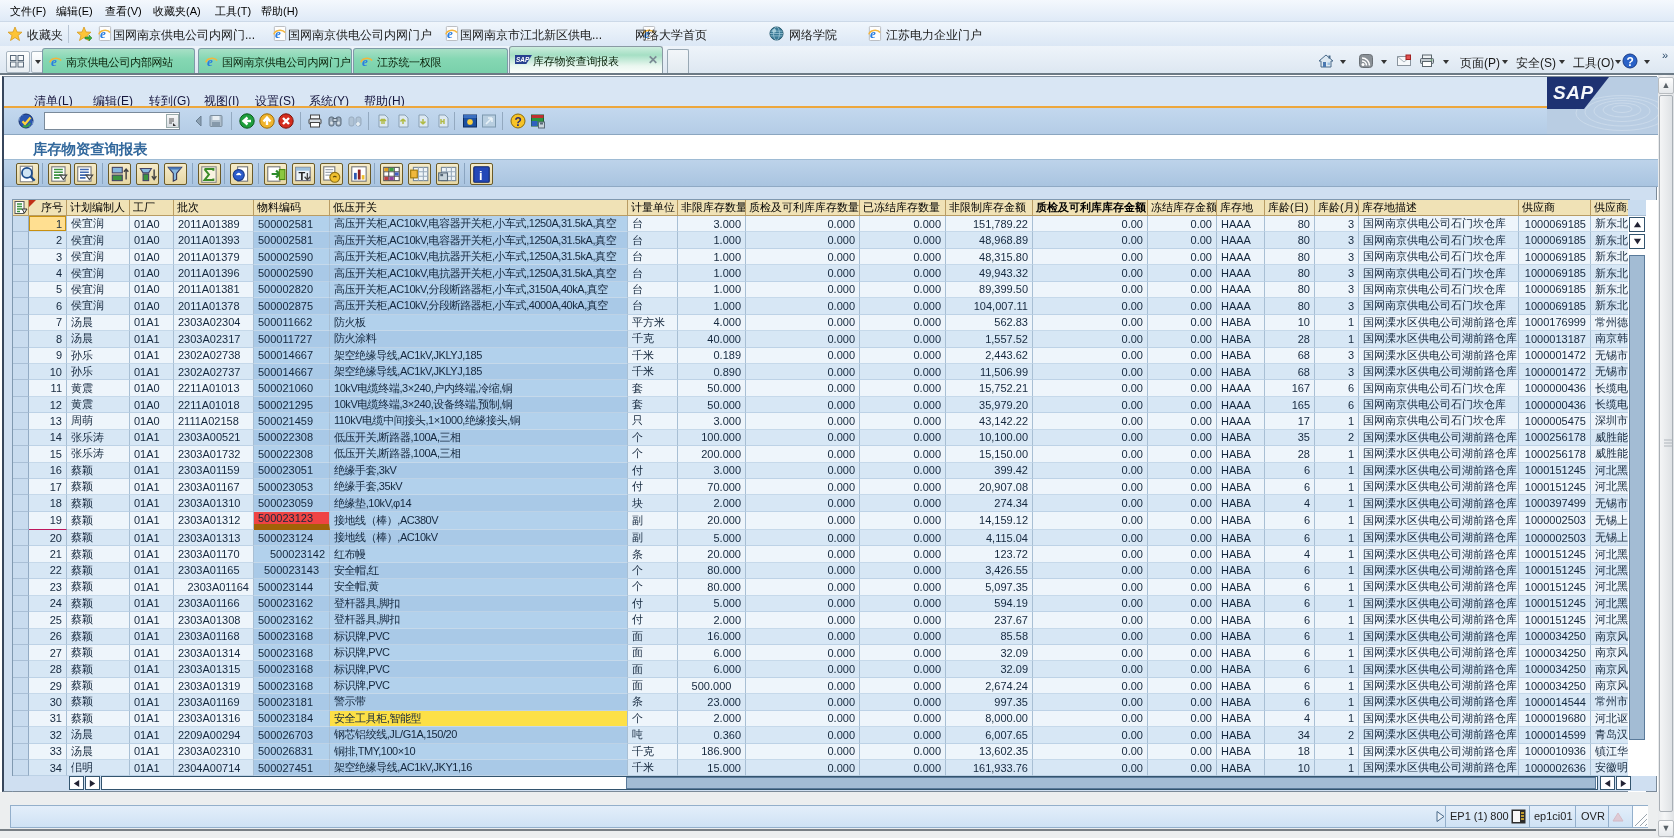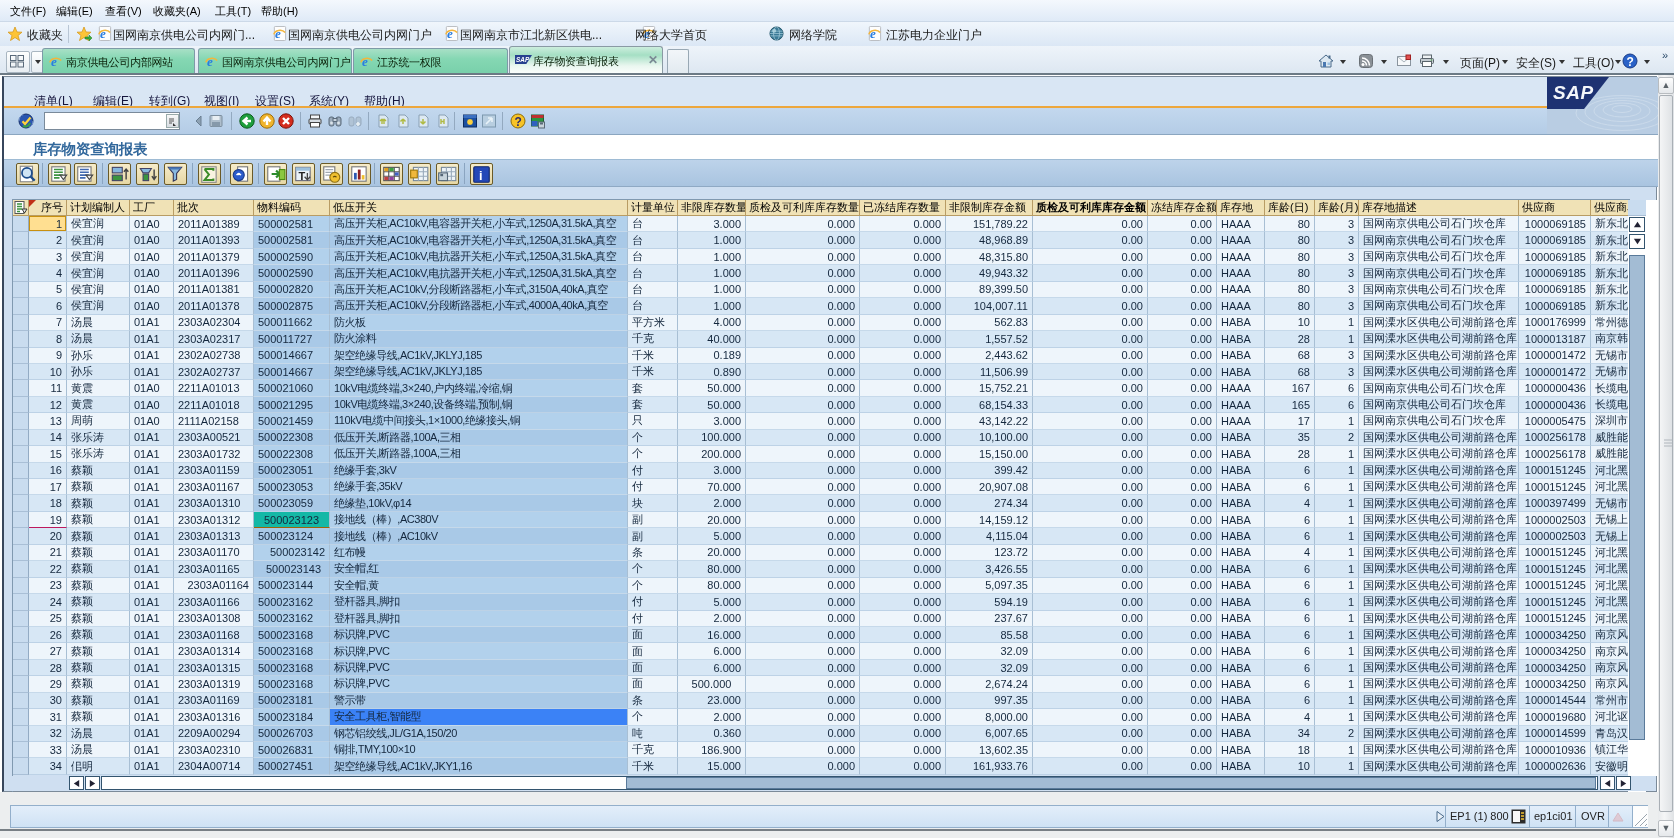--- a/index.html
+++ b/index.html
@@ -745,21 +745,21 @@
             <td style="background:#d7e7f5;border-right:1px solid #a8bfd4;border-bottom:1px solid #bdd2e6;padding:0 4px;white-space:nowrap;overflow:hidden;text-align:right">12</td>
             <td style="background:#d7e7f5;border-right:1px solid #a8bfd4;border-bottom:1px solid #bdd2e6;padding:0 4px;white-space:nowrap;overflow:hidden;text-align:left">黄震</td>
             <td style="background:#d7e7f5;border-right:1px solid #a8bfd4;border-bottom:1px solid #bdd2e6;padding:0 4px;white-space:nowrap;overflow:hidden;text-align:left">01A0</td>
             <td style="background:#d7e7f5;border-right:1px solid #a8bfd4;border-bottom:1px solid #bdd2e6;padding:0 4px;white-space:nowrap;overflow:hidden;text-align:left">2211A01018</td>
             <td style="background:#a9c9e7;border-right:1px solid #a8bfd4;border-bottom:1px solid #bdd2e6;padding:0 4px;white-space:nowrap;overflow:hidden;text-align:left">500021295</td>
             <td style="background:#a9c9e7;border-right:1px solid #a8bfd4;border-bottom:1px solid #bdd2e6;padding:0 4px;white-space:nowrap;overflow:hidden;text-align:left;letter-spacing:-0.45px">10kV电缆终端,3×240,设备终端,预制,铜</td>
             <td style="background:#d7e7f5;border-right:1px solid #a8bfd4;border-bottom:1px solid #bdd2e6;padding:0 4px;white-space:nowrap;overflow:hidden;text-align:left">套</td>
             <td style="background:#d7e7f5;border-right:1px solid #a8bfd4;border-bottom:1px solid #bdd2e6;padding:0 4px;white-space:nowrap;overflow:hidden;text-align:right">50.000</td>
             <td style="background:#d7e7f5;border-right:1px solid #a8bfd4;border-bottom:1px solid #bdd2e6;padding:0 4px;white-space:nowrap;overflow:hidden;text-align:right">0.000</td>
             <td style="background:#d7e7f5;border-right:1px solid #a8bfd4;border-bottom:1px solid #bdd2e6;padding:0 4px;white-space:nowrap;overflow:hidden;text-align:right">0.000</td>
-            <td style="background:#d7e7f5;border-right:1px solid #a8bfd4;border-bottom:1px solid #bdd2e6;padding:0 4px;white-space:nowrap;overflow:hidden;text-align:right">68,154.33</td>
+            <td style="background:#d7e7f5;border-right:1px solid #a8bfd4;border-bottom:1px solid #bdd2e6;padding:0 4px;white-space:nowrap;overflow:hidden;text-align:right">35,979.20</td>
             <td style="background:#d7e7f5;border-right:1px solid #a8bfd4;border-bottom:1px solid #bdd2e6;padding:0 4px;white-space:nowrap;overflow:hidden;text-align:right">0.00</td>
             <td style="background:#d7e7f5;border-right:1px solid #a8bfd4;border-bottom:1px solid #bdd2e6;padding:0 4px;white-space:nowrap;overflow:hidden;text-align:right">0.00</td>
             <td style="background:#d7e7f5;border-right:1px solid #a8bfd4;border-bottom:1px solid #bdd2e6;padding:0 4px;white-space:nowrap;overflow:hidden;text-align:left">HAAA</td>
             <td style="background:#d7e7f5;border-right:1px solid #a8bfd4;border-bottom:1px solid #bdd2e6;padding:0 4px;white-space:nowrap;overflow:hidden;text-align:right">165</td>
             <td style="background:#d7e7f5;border-right:1px solid #a8bfd4;border-bottom:1px solid #bdd2e6;padding:0 4px;white-space:nowrap;overflow:hidden;text-align:right">6</td>
             <td style="background:#d7e7f5;border-right:1px solid #a8bfd4;border-bottom:1px solid #bdd2e6;padding:0 4px;white-space:nowrap;overflow:hidden;text-align:left">国网南京供电公司石门坎仓库</td>
             <td style="background:#d7e7f5;border-right:1px solid #a8bfd4;border-bottom:1px solid #bdd2e6;padding:0 4px;white-space:nowrap;overflow:hidden;text-align:right">1000000436</td>
             <td style="background:#d7e7f5;border-right:1px solid #a8bfd4;border-bottom:1px solid #bdd2e6;padding:0 4px;white-space:nowrap;overflow:hidden;text-align:left">长缆电</td>
           </tr>
           <tr style="height:16.45px">
@@ -893,21 +893,21 @@
             <td style="background:#d7e7f5;border-right:1px solid #a8bfd4;border-bottom:1px solid #bdd2e6;padding:0 4px;white-space:nowrap;overflow:hidden;text-align:left">国网溧水区供电公司湖前路仓库</td>
             <td style="background:#d7e7f5;border-right:1px solid #a8bfd4;border-bottom:1px solid #bdd2e6;padding:0 4px;white-space:nowrap;overflow:hidden;text-align:right">1000397499</td>
             <td style="background:#d7e7f5;border-right:1px solid #a8bfd4;border-bottom:1px solid #bdd2e6;padding:0 4px;white-space:nowrap;overflow:hidden;text-align:left">无锡市</td>
           </tr>
           <tr style="height:16.45px">
             <td style="background:#c9dcef;border-right:1px solid #93abc4;border-bottom:1px solid #a9bfd6"></td>
             <td style="background:#eef5fb;border-right:1px solid #a8bfd4;border-bottom:1px solid #be185d;padding:0 4px;white-space:nowrap;overflow:hidden;text-align:right">19</td>
             <td style="background:#eef5fb;border-right:1px solid #a8bfd4;border-bottom:1px solid #c6d9ea;padding:0 4px;white-space:nowrap;overflow:hidden;text-align:left">蔡颖</td>
             <td style="background:#eef5fb;border-right:1px solid #a8bfd4;border-bottom:1px solid #c6d9ea;padding:0 4px;white-space:nowrap;overflow:hidden;text-align:left">01A1</td>
             <td style="background:#eef5fb;border-right:1px solid #a8bfd4;border-bottom:1px solid #c6d9ea;padding:0 4px;white-space:nowrap;overflow:hidden;text-align:left">2303A01312</td>
-            <td style="background:#14b8a6;border-right:1px solid #a8bfd4;border-bottom:1px solid #a16207;padding:0 4px;white-space:nowrap;overflow:hidden;text-align:center">500023123</td>
+            <td style="background:#ef4444;border-right:1px solid #a8bfd4;border-bottom:6px solid #a16207;padding:0 4px;white-space:nowrap;overflow:hidden;text-align:left">500023123</td>
             <td style="background:#b2d1ec;border-right:1px solid #a8bfd4;border-bottom:1px solid #c6d9ea;padding:0 4px;white-space:nowrap;overflow:hidden;text-align:left;letter-spacing:-0.45px">接地线（棒）,AC380V</td>
             <td style="background:#eef5fb;border-right:1px solid #a8bfd4;border-bottom:1px solid #c6d9ea;padding:0 4px;white-space:nowrap;overflow:hidden;text-align:left">副</td>
             <td style="background:#eef5fb;border-right:1px solid #a8bfd4;border-bottom:1px solid #c6d9ea;padding:0 4px;white-space:nowrap;overflow:hidden;text-align:right">20.000</td>
             <td style="background:#eef5fb;border-right:1px solid #a8bfd4;border-bottom:1px solid #c6d9ea;padding:0 4px;white-space:nowrap;overflow:hidden;text-align:right">0.000</td>
             <td style="background:#eef5fb;border-right:1px solid #a8bfd4;border-bottom:1px solid #c6d9ea;padding:0 4px;white-space:nowrap;overflow:hidden;text-align:right">0.000</td>
             <td style="background:#eef5fb;border-right:1px solid #a8bfd4;border-bottom:1px solid #c6d9ea;padding:0 4px;white-space:nowrap;overflow:hidden;text-align:right">14,159.12</td>
             <td style="background:#eef5fb;border-right:1px solid #a8bfd4;border-bottom:1px solid #c6d9ea;padding:0 4px;white-space:nowrap;overflow:hidden;text-align:right">0.00</td>
             <td style="background:#eef5fb;border-right:1px solid #a8bfd4;border-bottom:1px solid #c6d9ea;padding:0 4px;white-space:nowrap;overflow:hidden;text-align:right">0.00</td>
             <td style="background:#eef5fb;border-right:1px solid #a8bfd4;border-bottom:1px solid #c6d9ea;padding:0 4px;white-space:nowrap;overflow:hidden;text-align:left">HABA</td>
             <td style="background:#eef5fb;border-right:1px solid #a8bfd4;border-bottom:1px solid #c6d9ea;padding:0 4px;white-space:nowrap;overflow:hidden;text-align:right">6</td>
@@ -959,21 +959,21 @@
             <td style="background:#eef5fb;border-right:1px solid #a8bfd4;border-bottom:1px solid #c6d9ea;padding:0 4px;white-space:nowrap;overflow:hidden;text-align:left">国网溧水区供电公司湖前路仓库</td>
             <td style="background:#eef5fb;border-right:1px solid #a8bfd4;border-bottom:1px solid #c6d9ea;padding:0 4px;white-space:nowrap;overflow:hidden;text-align:right">1000151245</td>
             <td style="background:#eef5fb;border-right:1px solid #a8bfd4;border-bottom:1px solid #c6d9ea;padding:0 4px;white-space:nowrap;overflow:hidden;text-align:left">河北黑</td>
           </tr>
           <tr style="height:16.45px">
             <td style="background:#c9dcef;border-right:1px solid #93abc4;border-bottom:1px solid #a9bfd6"></td>
             <td style="background:#d7e7f5;border-right:1px solid #a8bfd4;border-bottom:1px solid #bdd2e6;padding:0 4px;white-space:nowrap;overflow:hidden;text-align:right">22</td>
             <td style="background:#d7e7f5;border-right:1px solid #a8bfd4;border-bottom:1px solid #bdd2e6;padding:0 4px;white-space:nowrap;overflow:hidden;text-align:left">蔡颖</td>
             <td style="background:#d7e7f5;border-right:1px solid #a8bfd4;border-bottom:1px solid #bdd2e6;padding:0 4px;white-space:nowrap;overflow:hidden;text-align:left">01A1</td>
             <td style="background:#d7e7f5;border-right:1px solid #a8bfd4;border-bottom:1px solid #bdd2e6;padding:0 4px;white-space:nowrap;overflow:hidden;text-align:left">2303A01165</td>
-            <td style="background:#a9c9e7;border-right:1px solid #a8bfd4;border-bottom:1px solid #bdd2e6;padding:0 12px;white-space:nowrap;overflow:hidden;text-align:left">500023143</td>
+            <td style="background:#a9c9e7;border-right:1px solid #a8bfd4;border-bottom:1px solid #bdd2e6;padding:0 4px;white-space:nowrap;overflow:hidden;text-align:center">500023143</td>
             <td style="background:#a9c9e7;border-right:1px solid #a8bfd4;border-bottom:1px solid #bdd2e6;padding:0 4px;white-space:nowrap;overflow:hidden;text-align:left;letter-spacing:-0.45px">安全帽,红</td>
             <td style="background:#d7e7f5;border-right:1px solid #a8bfd4;border-bottom:1px solid #bdd2e6;padding:0 4px;white-space:nowrap;overflow:hidden;text-align:left">个</td>
             <td style="background:#d7e7f5;border-right:1px solid #a8bfd4;border-bottom:1px solid #bdd2e6;padding:0 4px;white-space:nowrap;overflow:hidden;text-align:right">80.000</td>
             <td style="background:#d7e7f5;border-right:1px solid #a8bfd4;border-bottom:1px solid #bdd2e6;padding:0 4px;white-space:nowrap;overflow:hidden;text-align:right">0.000</td>
             <td style="background:#d7e7f5;border-right:1px solid #a8bfd4;border-bottom:1px solid #bdd2e6;padding:0 4px;white-space:nowrap;overflow:hidden;text-align:right">0.000</td>
             <td style="background:#d7e7f5;border-right:1px solid #a8bfd4;border-bottom:1px solid #bdd2e6;padding:0 4px;white-space:nowrap;overflow:hidden;text-align:right">3,426.55</td>
             <td style="background:#d7e7f5;border-right:1px solid #a8bfd4;border-bottom:1px solid #bdd2e6;padding:0 4px;white-space:nowrap;overflow:hidden;text-align:right">0.00</td>
             <td style="background:#d7e7f5;border-right:1px solid #a8bfd4;border-bottom:1px solid #bdd2e6;padding:0 4px;white-space:nowrap;overflow:hidden;text-align:right">0.00</td>
             <td style="background:#d7e7f5;border-right:1px solid #a8bfd4;border-bottom:1px solid #bdd2e6;padding:0 4px;white-space:nowrap;overflow:hidden;text-align:left">HABA</td>
             <td style="background:#d7e7f5;border-right:1px solid #a8bfd4;border-bottom:1px solid #bdd2e6;padding:0 4px;white-space:nowrap;overflow:hidden;text-align:right">6</td>
@@ -1158,21 +1158,21 @@
             <td style="background:#d7e7f5;border-right:1px solid #a8bfd4;border-bottom:1px solid #bdd2e6;padding:0 4px;white-space:nowrap;overflow:hidden;text-align:right">1000014544</td>
             <td style="background:#d7e7f5;border-right:1px solid #a8bfd4;border-bottom:1px solid #bdd2e6;padding:0 4px;white-space:nowrap;overflow:hidden;text-align:left">常州市</td>
           </tr>
           <tr style="height:16.45px">
             <td style="background:#c9dcef;border-right:1px solid #93abc4;border-bottom:1px solid #a9bfd6"></td>
             <td style="background:#eef5fb;border-right:1px solid #a8bfd4;border-bottom:1px solid #c6d9ea;padding:0 4px;white-space:nowrap;overflow:hidden;text-align:right">31</td>
             <td style="background:#eef5fb;border-right:1px solid #a8bfd4;border-bottom:1px solid #c6d9ea;padding:0 4px;white-space:nowrap;overflow:hidden;text-align:left">蔡颖</td>
             <td style="background:#eef5fb;border-right:1px solid #a8bfd4;border-bottom:1px solid #c6d9ea;padding:0 4px;white-space:nowrap;overflow:hidden;text-align:left">01A1</td>
             <td style="background:#eef5fb;border-right:1px solid #a8bfd4;border-bottom:1px solid #c6d9ea;padding:0 4px;white-space:nowrap;overflow:hidden;text-align:left">2303A01316</td>
             <td style="background:#b2d1ec;border-right:1px solid #a8bfd4;border-bottom:1px solid #c6d9ea;padding:0 4px;white-space:nowrap;overflow:hidden;text-align:left">500023184</td>
-            <td style="background:#3b82f6;border-right:1px solid #a8bfd4;border-bottom:1px solid #c6d9ea;padding:0 4px;white-space:nowrap;overflow:hidden;text-align:left;letter-spacing:-0.45px">安全工具柜,智能型</td>
+            <td style="background:#fde047;border-right:1px solid #a8bfd4;border-bottom:1px solid #c6d9ea;padding:0 4px;white-space:nowrap;overflow:hidden;text-align:left;letter-spacing:-0.45px">安全工具柜,智能型</td>
             <td style="background:#eef5fb;border-right:1px solid #a8bfd4;border-bottom:1px solid #c6d9ea;padding:0 4px;white-space:nowrap;overflow:hidden;text-align:left">个</td>
             <td style="background:#eef5fb;border-right:1px solid #a8bfd4;border-bottom:1px solid #c6d9ea;padding:0 4px;white-space:nowrap;overflow:hidden;text-align:right">2.000</td>
             <td style="background:#eef5fb;border-right:1px solid #a8bfd4;border-bottom:1px solid #c6d9ea;padding:0 4px;white-space:nowrap;overflow:hidden;text-align:right">0.000</td>
             <td style="background:#eef5fb;border-right:1px solid #a8bfd4;border-bottom:1px solid #c6d9ea;padding:0 4px;white-space:nowrap;overflow:hidden;text-align:right">0.000</td>
             <td style="background:#eef5fb;border-right:1px solid #a8bfd4;border-bottom:1px solid #c6d9ea;padding:0 4px;white-space:nowrap;overflow:hidden;text-align:right">8,000.00</td>
             <td style="background:#eef5fb;border-right:1px solid #a8bfd4;border-bottom:1px solid #c6d9ea;padding:0 4px;white-space:nowrap;overflow:hidden;text-align:right">0.00</td>
             <td style="background:#eef5fb;border-right:1px solid #a8bfd4;border-bottom:1px solid #c6d9ea;padding:0 4px;white-space:nowrap;overflow:hidden;text-align:right">0.00</td>
             <td style="background:#eef5fb;border-right:1px solid #a8bfd4;border-bottom:1px solid #c6d9ea;padding:0 4px;white-space:nowrap;overflow:hidden;text-align:left">HABA</td>
             <td style="background:#eef5fb;border-right:1px solid #a8bfd4;border-bottom:1px solid #c6d9ea;padding:0 4px;white-space:nowrap;overflow:hidden;text-align:right">4</td>
             <td style="background:#eef5fb;border-right:1px solid #a8bfd4;border-bottom:1px solid #c6d9ea;padding:0 4px;white-space:nowrap;overflow:hidden;text-align:right">1</td>

